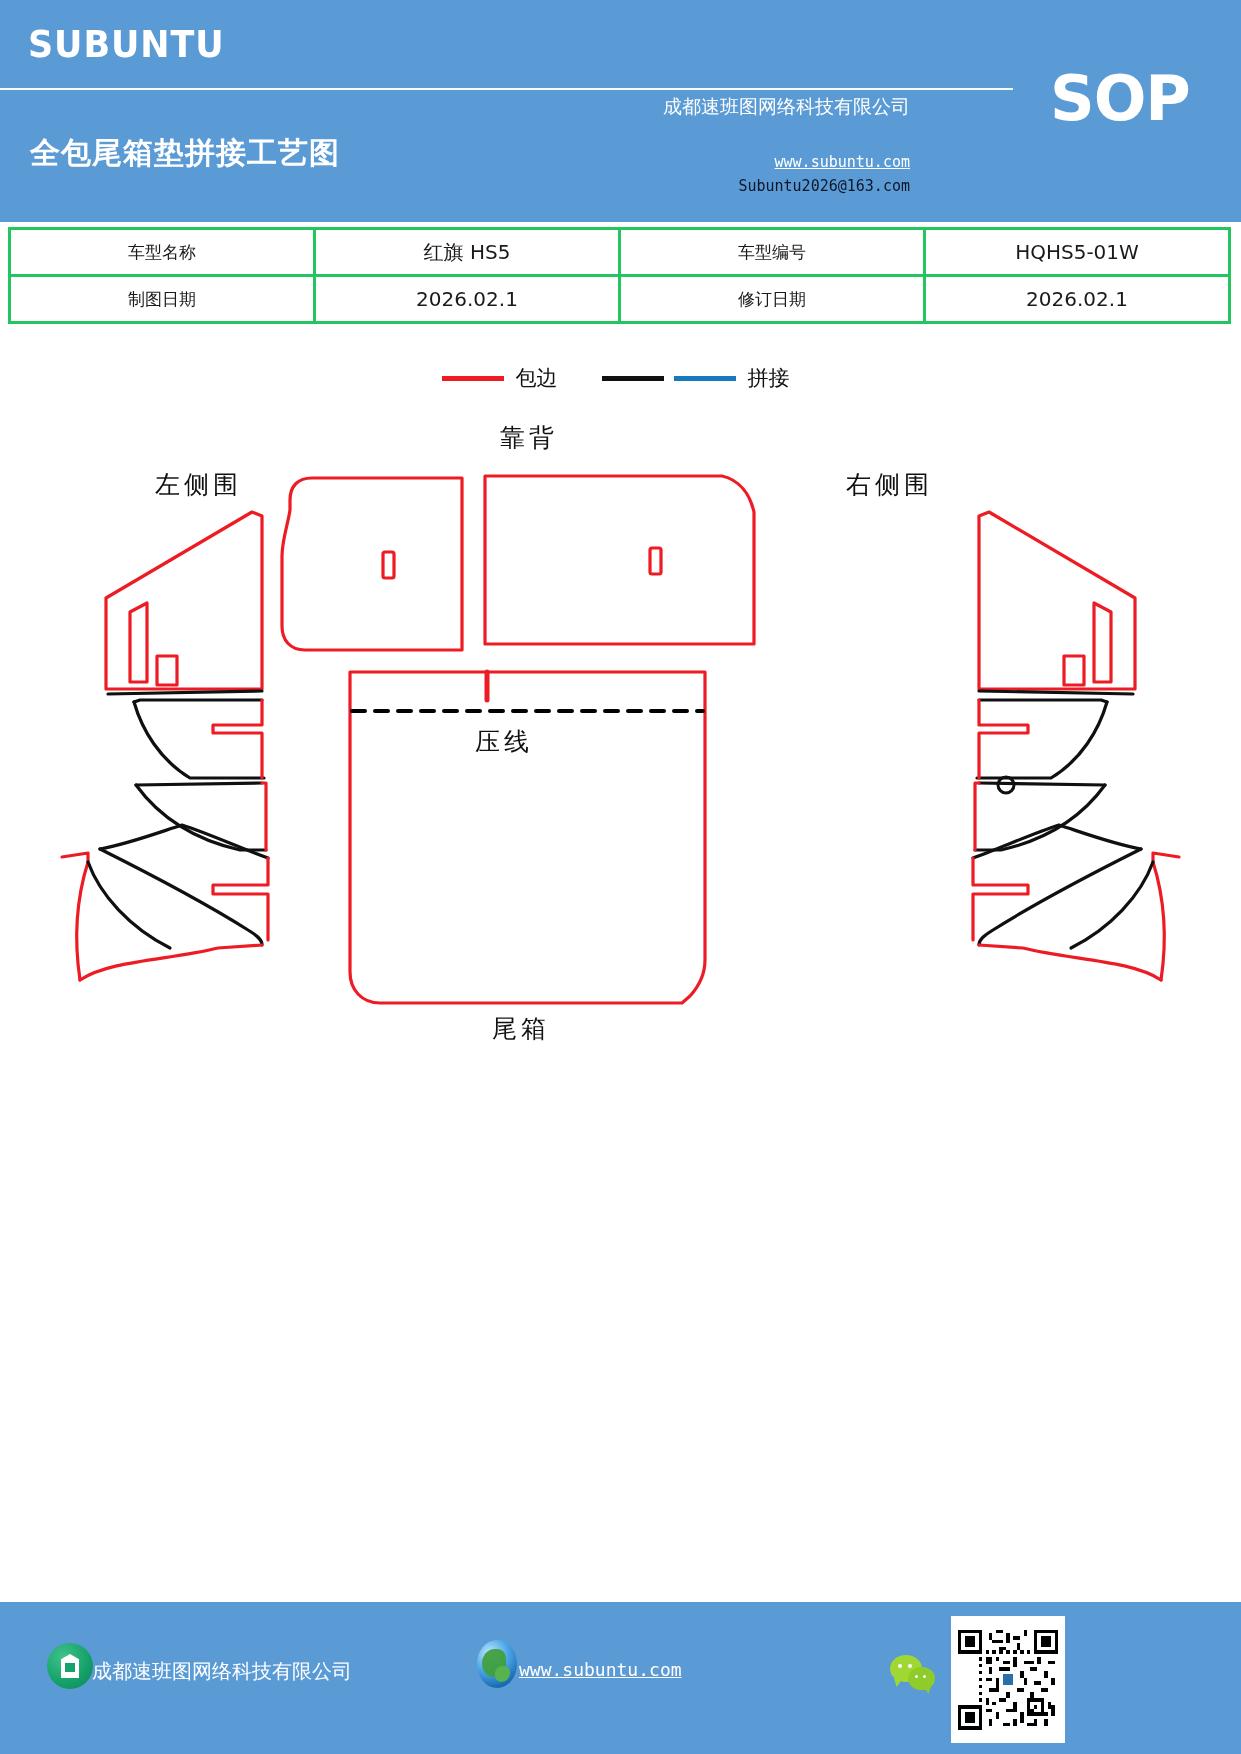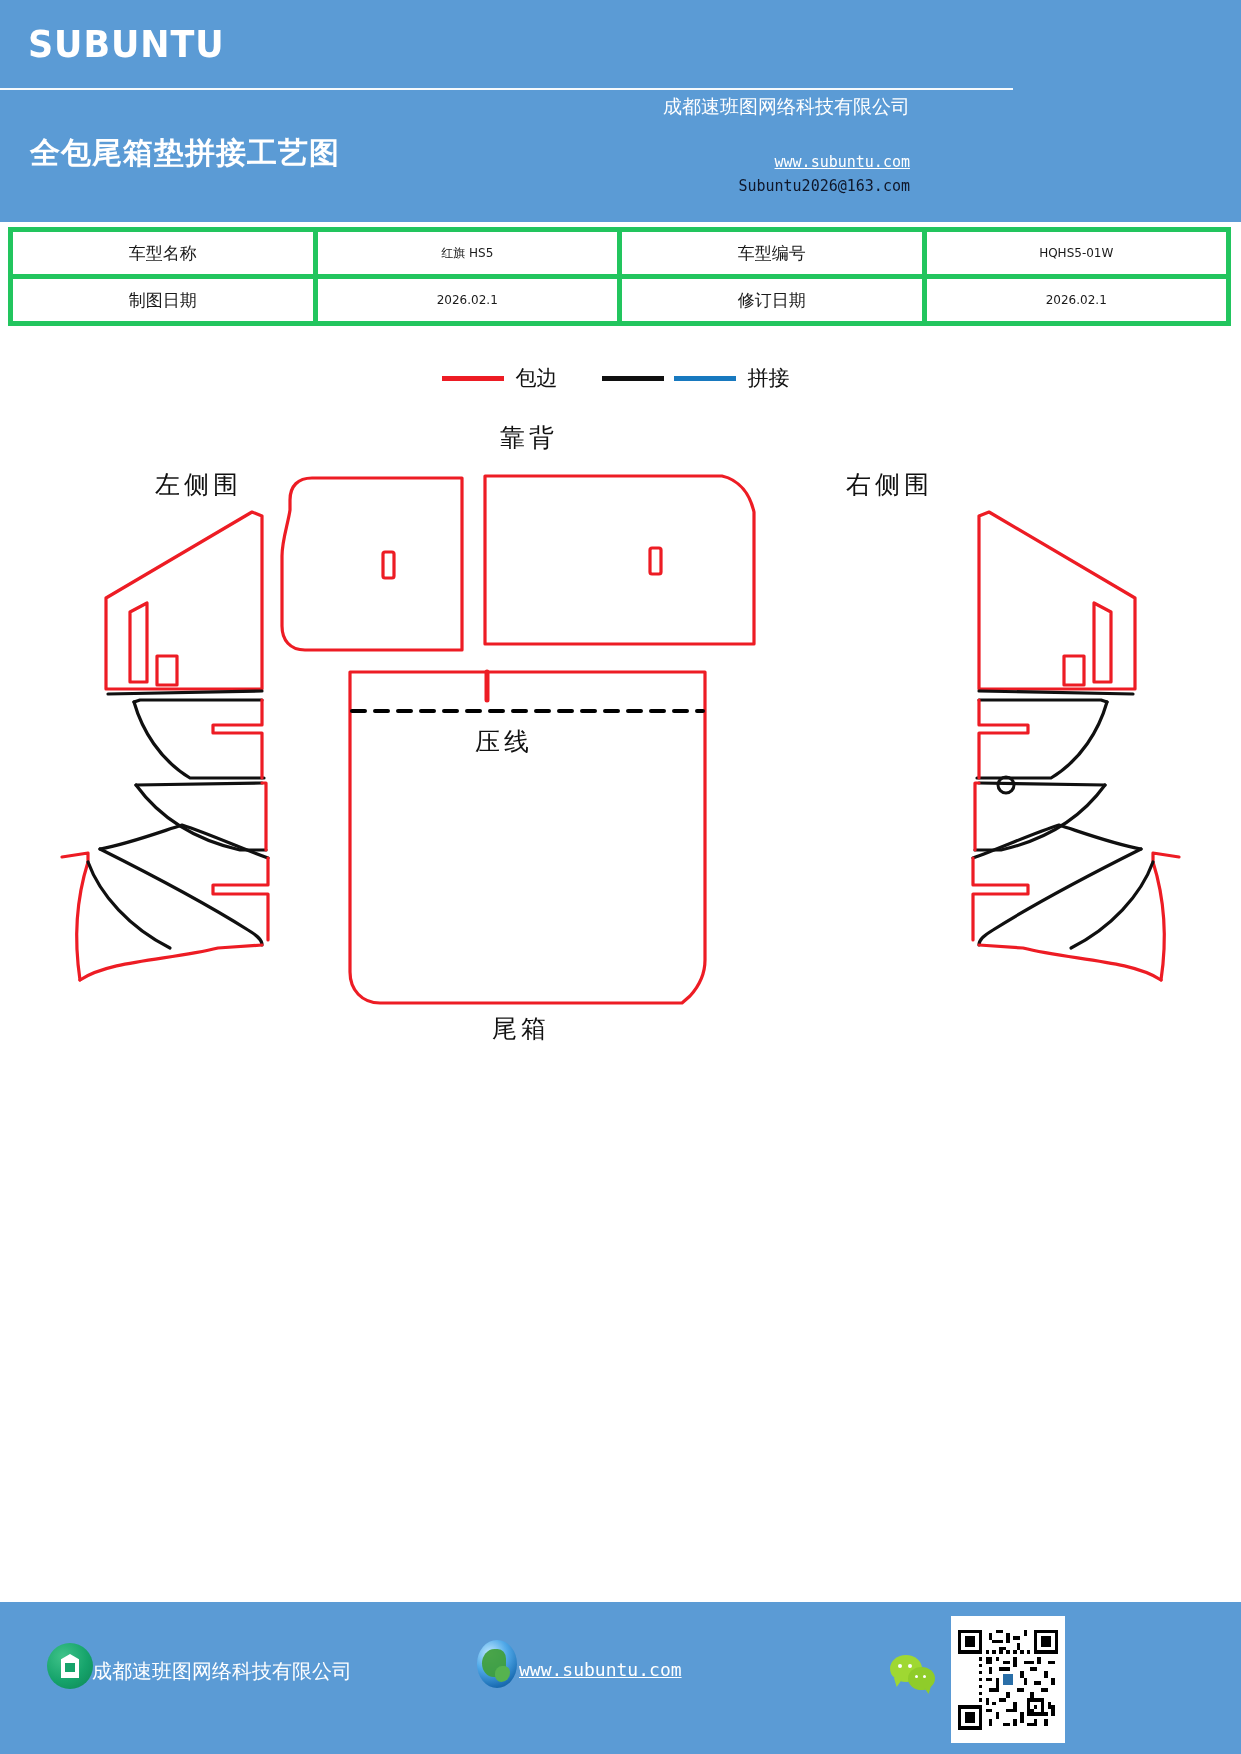--- a/index.html
+++ b/index.html
@@ -91,31 +91,31 @@
 
   
   .info-table {
     position: absolute;
     left: 8px; top: 227px;
     width: 1223px;
     border-collapse: collapse;
     table-layout: fixed;
   }
   .info-table td {
-    border: 5px solid #22c55e;
+    border: 3px solid #22c55e;
     height: 47px;
     text-align: center;
     vertical-align: middle;
     font-family: "DejaVu Serif", serif;
     font-size: 17px;
     color: #1a1a1a;
   }
   .info-table td.val {
     font-family: "DejaVu Sans", sans-serif;
-    font-size: 12px;
+    font-size: 20px;
   }
 
   
   .legend {
     position: absolute;
     left: 0; top: 358px;
     width: 1241px;
     height: 40px;
     display: flex;
     justify-content: center;
@@ -264,20 +264,21 @@
 </head>
 <body>
 
 <div id="page">
 
   <div class="header">
     <div class="brand">SUBUNTU</div>
     <div class="header-rule"></div>
     <div class="doc-title">全包尾箱垫拼接工艺图</div>
     <div class="company-name">成都速班图网络科技有限公司</div>
+    <div class="sop-badge">SOP</div>
     <div class="site-url">www.subuntu.com</div>
     <div class="site-mail">Subuntu2026@163.com</div>
   </div>
 
   <table class="info-table">
     <tbody>
       <tr>
         <td>车型名称</td>
         <td class="val">红旗 HS5</td>
         <td>车型编号</td>

